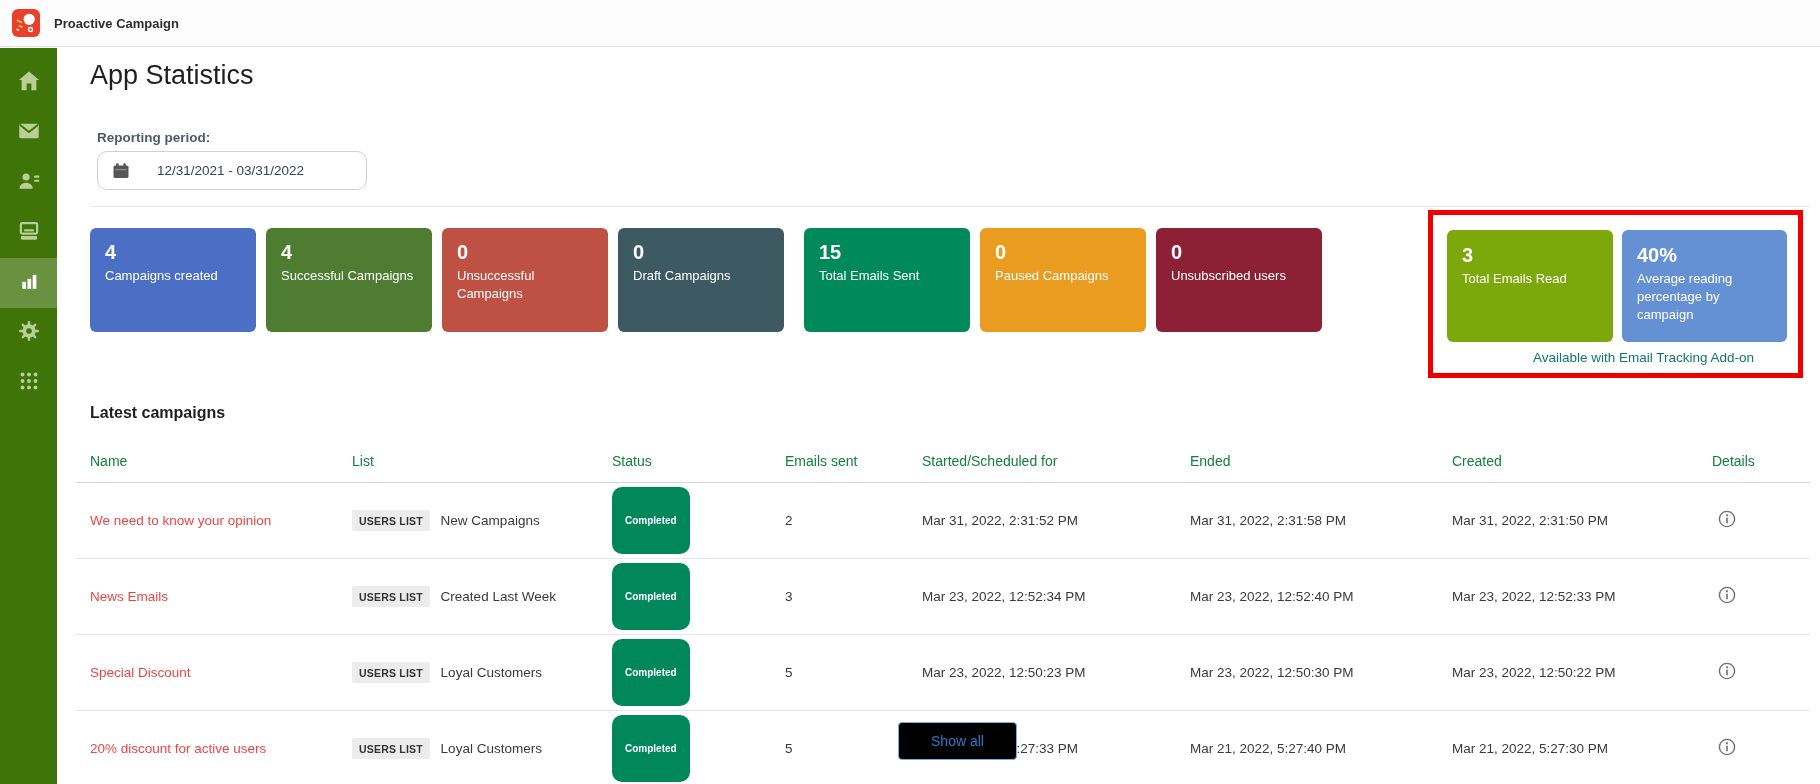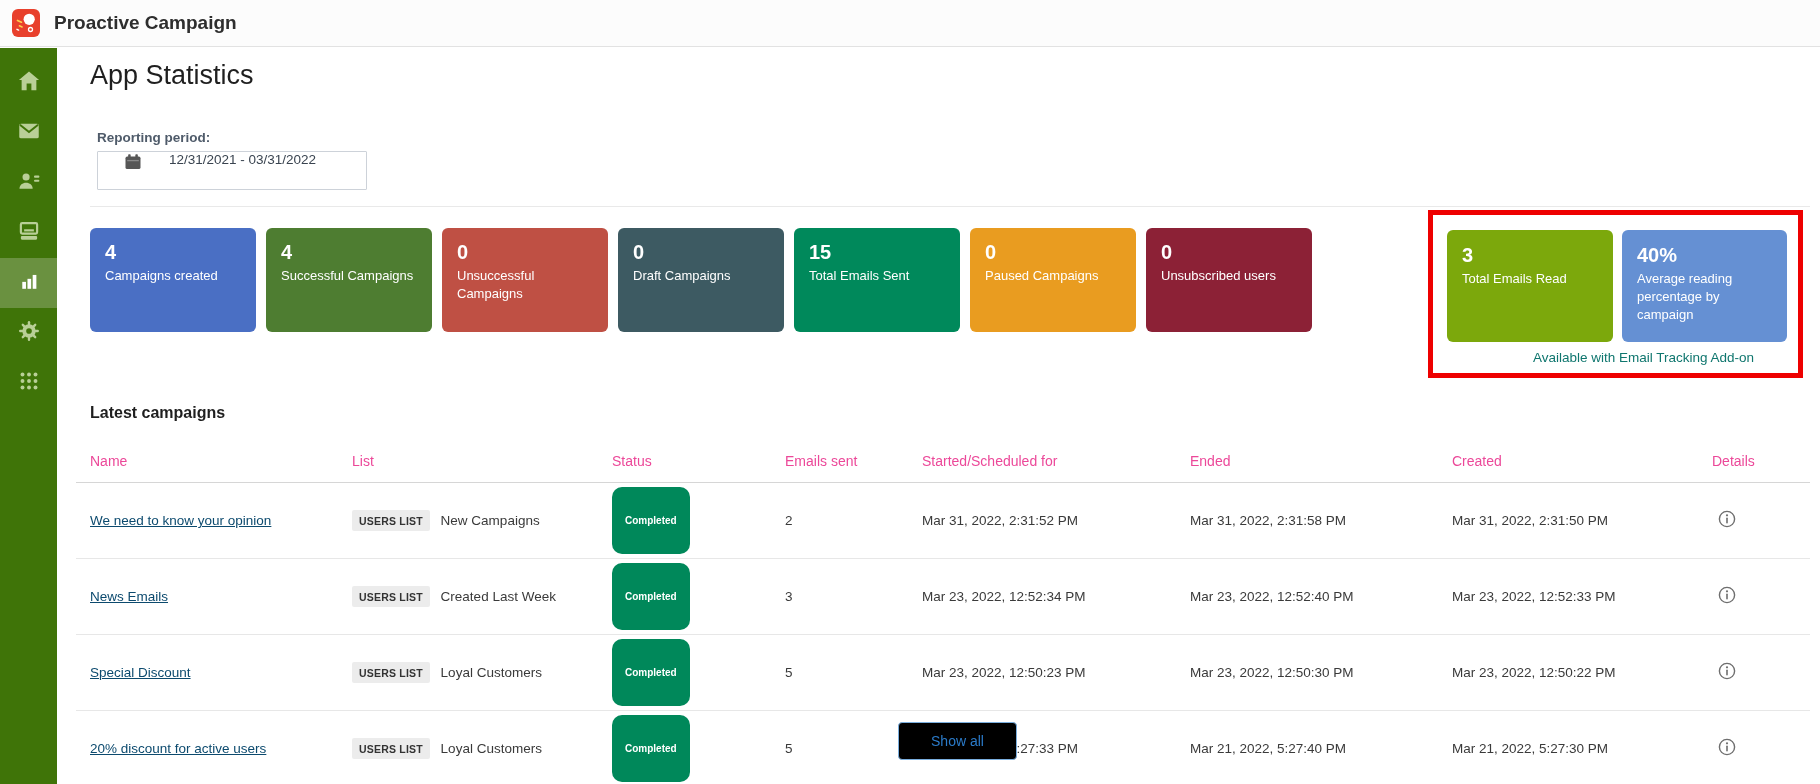--- a/index.html
+++ b/index.html
@@ -9,34 +9,34 @@
     font-family:"Liberation Sans", sans-serif; color:#333;
   }
 
   
   .topbar {
     position:absolute; top:0; left:0; width:1820px; height:47px;
     background:#fcfcfc; border-bottom:1px solid #e2e2e2;
     display:flex; align-items:center; padding-left:12px;
   }
   .logo { width:28px; height:28px; border-radius:6px; background:#e8402c; position:relative; margin-right:14px; flex:0 0 auto; }
-  .app-title { font-size:19px; font-weight:600; color:#2e2e2e; }
+  .app-title { font-size:13px; font-weight:600; color:#2e2e2e; }
 
   
   .sidebar { position:absolute; top:48px; left:0; width:57px; height:736px; background:#3f7408; padding-top:10px; }
   .side-item { height:50px; display:flex; align-items:center; justify-content:center; cursor:pointer; }
   .side-item.active { background:#6a9140; }
 
   
   .page-title { position:absolute; left:90px; top:60px; font-size:27px; font-weight:400; color:#1f1f1f; }
   .rp-label { position:absolute; left:97px; top:130px; font-size:13.5px; font-weight:600; color:#4f5b6a;text-align:center; }
   .rp-input {
     position:absolute; left:97px; top:151px; width:270px; height:39px;
-    border:1px solid #cdd2d9; border-radius:1px; background:#fff;
-    display:flex; align-items:flex-start; padding-left:25px; gap:26px; cursor:pointer;
+    border:1px solid #cdd2d9; border-radius:10px; background:#fff;
+    display:flex; align-items:center; padding-left:13px; gap:26px; cursor:pointer;
   }
   .rp-value { font-size:13.5px; color:#3a4450; }
 
   .divider { position:absolute; left:90px; top:206px; width:1720px; height:1px; background:#e9e9e9; }
 
   
   .cards-row { position:absolute; left:90px; top:228px; display:flex; gap:10px; }
   .stat-card { width:166px; height:104px; border-radius:6px; color:#fff; padding:12px 15px; }
   .stat-value { font-size:20px; font-weight:700; line-height:1.2; }
   .stat-label { font-size:13px; margin-top:3px; line-height:1.4; }
@@ -45,28 +45,28 @@
   .addon-box { position:absolute; left:1428px; top:210px; width:375px; height:168px; border:5px solid #ee0000; background:#fff; }
   .addon-card { position:absolute; top:15px; border-radius:6px; color:#fff; padding:13px 15px; height:112px; }
   .addon-card.c0 { left:14px; width:166px; }
   .addon-card.c1 { left:189px; width:165px; }
   .addon-link { position:absolute; bottom:8px; left:0; width:100%; text-align:center; font-size:13.5px; color:#0f766e; cursor:pointer;margin-left:28px; }
 
   
   .latest-title { position:absolute; left:90px; top:404px; font-size:16px; font-weight:700; color:#1f1f1f; }
   table.campaigns { position:absolute; left:76px; top:438px; width:1734px; border-collapse:collapse; table-layout:fixed; }
   table.campaigns th {
-    text-align:left; font-weight:400; font-size:14px; color:#ec4899;
+    text-align:left; font-weight:400; font-size:14px; color:#15803d;
     padding:15px 8px 13px 14px; border-bottom:1px solid #d6d6d6; white-space:nowrap;
   }
   table.campaigns td {
     font-size:13.5px; color:#3a3a3a; height:54px; vertical-align:middle;
     padding:4px 8px 4px 14px; border-bottom:1px solid #e7e7e7; white-space:nowrap;
   }
-  a.campaign-link { color:#0c4a6e; text-decoration:underline; cursor:pointer; }
+  a.campaign-link { color:#ef4444; cursor:pointer; }
   .users-list-badge {
     display:inline-block; background:#ececec; color:#333; font-size:10.5px; font-weight:600;
     padding:5px 7px 4px; border-radius:2px; margin-right:7px; letter-spacing:.2px; vertical-align:middle;
   }
   .list-name { vertical-align:middle; }
   .status-badge {
     display:inline-block; color:#fff; font-size:10px; font-weight:700;
     padding:28px 13px; border-radius:10px;
   }
   .info-btn { display:inline-block; margin-left:6px; cursor:pointer; line-height:0; }
@@ -194,21 +194,21 @@
     <div class="stat-label">Successful Campaigns</div>
   </div>
   <div class="stat-card" style="background-color: rgb(191, 80, 68);">
     <div class="stat-value">0</div>
     <div class="stat-label">Unsuccessful Campaigns</div>
   </div>
   <div class="stat-card" style="background-color: rgb(61, 90, 98);">
     <div class="stat-value">0</div>
     <div class="stat-label">Draft Campaigns</div>
   </div>
-  <div class="stat-card" style="background-color: rgb(0, 137, 91);">
+  <div class="stat-card" style="background-color: rgb(0, 137, 91); margin-left: 10px;">
     <div class="stat-value">15</div>
     <div class="stat-label">Total Emails Sent</div>
   </div>
   <div class="stat-card" style="background-color: rgb(233, 156, 32);">
     <div class="stat-value">0</div>
     <div class="stat-label">Paused Campaigns</div>
   </div>
   <div class="stat-card" style="background-color: rgb(140, 33, 54);">
     <div class="stat-value">0</div>
     <div class="stat-label">Unsubscribed users</div>

